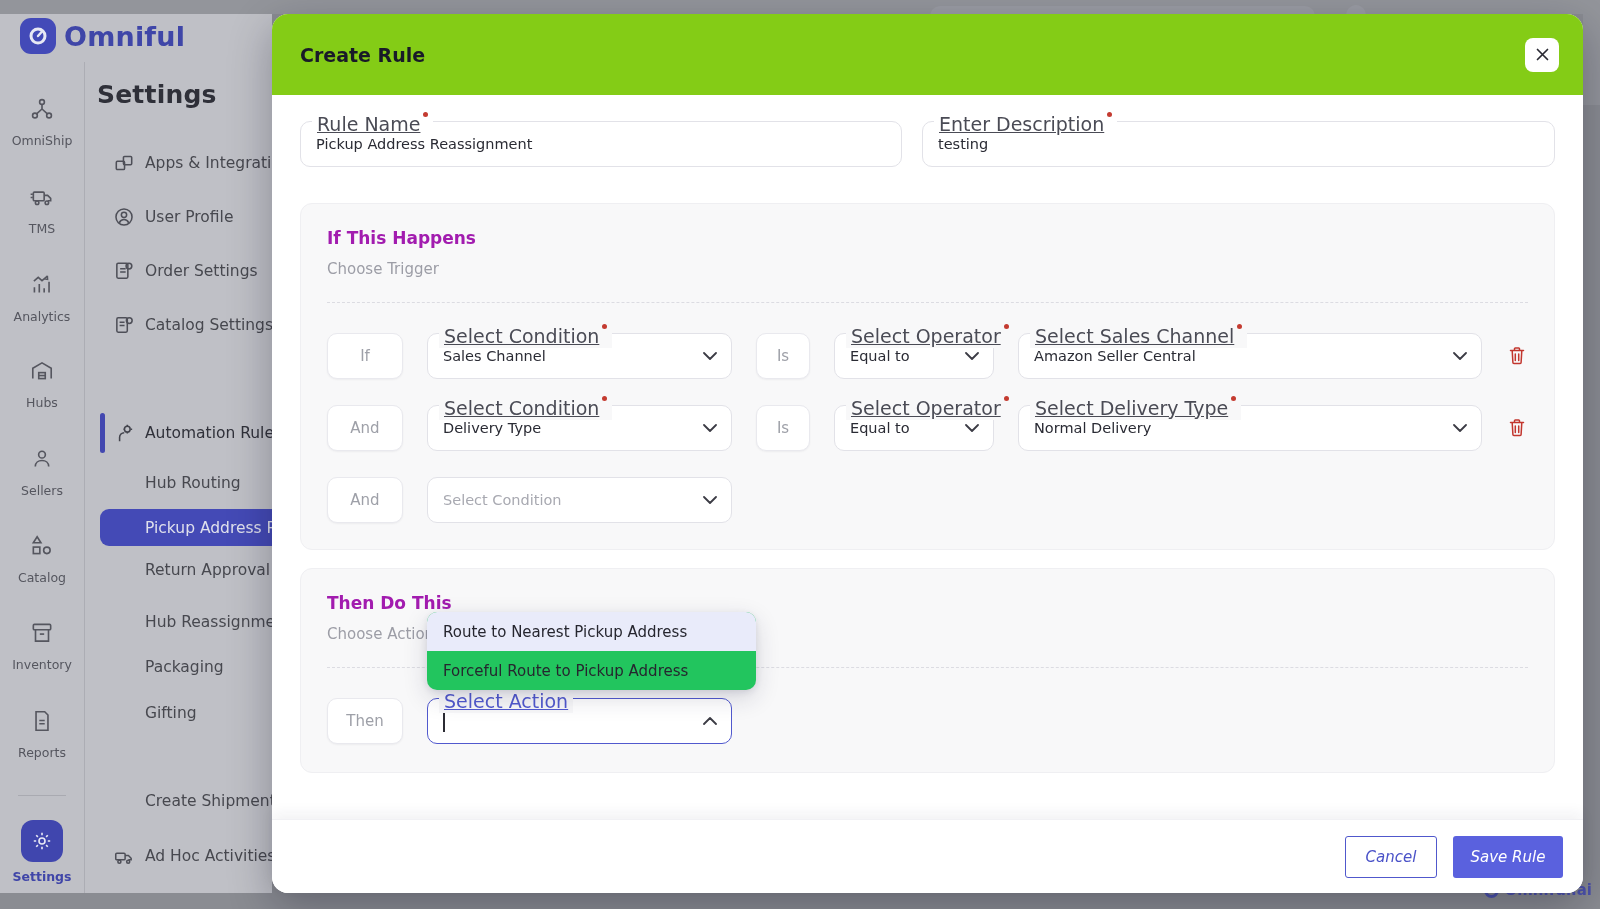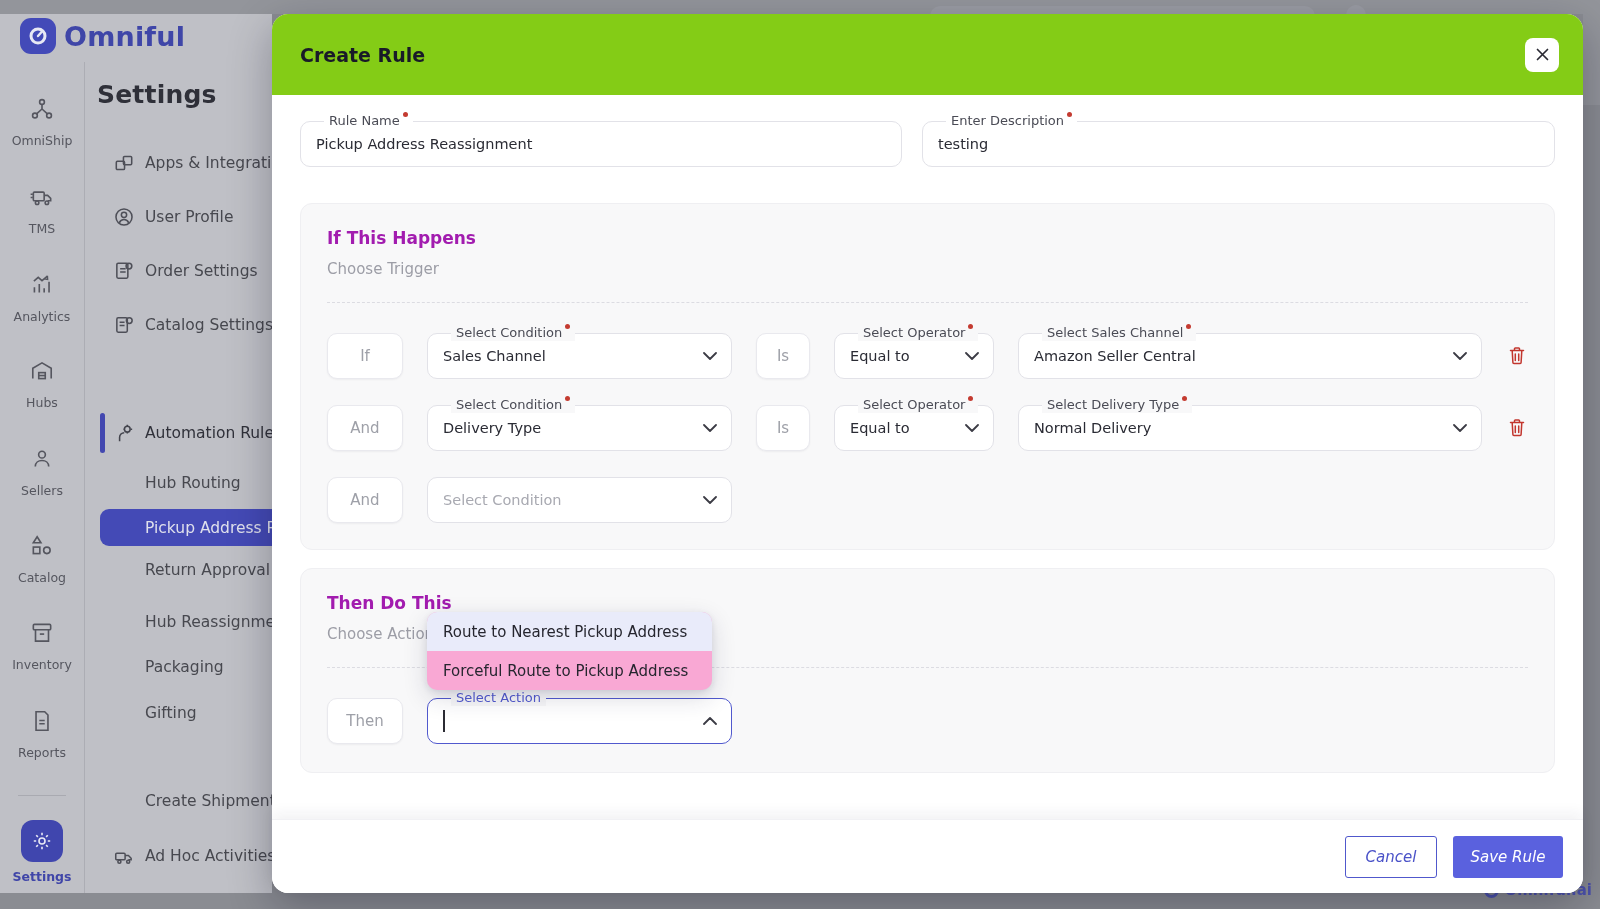--- a/index.html
+++ b/index.html
@@ -40,22 +40,22 @@
          z-index:10;display:flex;flex-direction:column;box-shadow:0 14px 44px rgba(10,10,30,.30);}
   .modal-header{height:81px;flex:0 0 81px;background:#84cc16;border-radius:16px 16px 0 0;display:flex;align-items:center;
                 padding:0 24px 0 28px;}
   .modal-title{font-size:19px;font-weight:700;color:#191A28;}
   .close-btn{margin-left:auto;width:34px;height:34px;background:#fff;border-radius:8px;display:flex;align-items:center;
              justify-content:center;cursor:pointer;}
   .modal-body{flex:1;padding:26px 28px 0 28px;overflow:hidden;position:relative;}
   .fields-row{display:flex;gap:20px;}
   .sel{position:relative;height:46px;box-sizing:border-box;background:#fff;border:1px solid #E2E2E8;border-radius:10px;
        display:flex;align-items:center;padding:0 38px 0 15px;}
-  .sel-label{position:absolute;top:-9px;left:23px;font-size:13px;color:#4A4B55;background:#F8F8F9;padding:0 5px;
-             line-height:1.2;white-space:nowrap;display:flex;}
+  .sel-label{position:absolute;top:-9px;left:11px;font-size:19px;color:#4A4B55;background:#F8F8F9;padding:0 5px;
+             line-height:1.2;white-space:nowrap;display:flex;text-decoration:underline;}
   .on-white > .sel-label{background:#fff;}
   .req-dot{width:5px;height:5px;border-radius:50%;background:#C43B31;margin:-1px 0 0 3px;display:inline-block;}
   .sel-value{font-size:14.5px;color:#2A2B34;white-space:nowrap;overflow:hidden;border:none;outline:none;background:transparent;
              width:100%;font-family:inherit;padding:0;}
   .sel-value.ph{color:#A8A9B1;}
   .chev{position:absolute;right:14px;top:50%;transform:translateY(-50%);display:flex;}
   .field-rule{width:602px;flex:0 0 602px;}
   .field-desc{flex:1;}
 
   .rule-card{background:#F8F8F9;border:1px solid #EFEFF2;border-radius:12px;padding:24px 26px 26px 26px;margin-top:36px;}
@@ -68,21 +68,21 @@
   .chip{height:46px;box-sizing:border-box;background:#fff;border:1px solid #E9E9EE;border-radius:10px;display:flex;
         align-items:center;justify-content:center;color:#9EA0A8;font-size:15px;box-shadow:0 1px 2px rgba(20,20,40,.05);}
   .chip.w-if{width:76px;} .chip.w-is{width:54px;}
   .sel.w-cond{width:305px;flex:0 0 305px;} .sel.w-op{width:160px;flex:0 0 160px;} .sel.w-val{flex:1;}
   .trash-btn{width:22px;height:24px;display:flex;align-items:center;justify-content:center;cursor:pointer;flex:0 0 22px;}
 
   .sel.focused{border:1.6px solid #5159CE;}
   .sel.focused .sel-label{color:#5159CE;}
   .caret{width:1.5px;height:22px;background:#2B2B33;}
 
-  .dropdown{position:absolute;left:-1px;bottom:53px;width:285px;background:#f9a8d4;border-radius:10px;overflow:hidden;
+  .dropdown{position:absolute;left:-1px;bottom:53px;width:329px;background:#22c55e;border-radius:10px;overflow:hidden;
             box-shadow:0 8px 24px rgba(30,30,70,.16),0 2px 6px rgba(30,30,70,.10);z-index:40;}
   .dd-opt{height:39px;display:flex;align-items:center;padding:0 16px;font-size:15px;color:#26262F;white-space:nowrap;cursor:pointer;}
   .dd-opt.hl{background:#E9EBFA;}
 
   .modal-footer{flex:0 0 73px;background:#fff;border-radius:0 0 16px 16px;display:flex;align-items:center;
                 justify-content:flex-end;gap:16px;padding-right:20px;border-top:1px solid #F1F1F4;
                 box-shadow:0 -6px 14px rgba(30,30,60,.06);position:relative;z-index:20;}
   .btn{height:42px;border-radius:3px;display:flex;align-items:center;justify-content:center;font-size:15px;cursor:pointer;
        box-sizing:border-box;font-family:inherit;font-style:italic;}
   .btn-cancel{width:92px;background:#fff;border:1.5px solid #5058CC;color:#4A52C8;}

